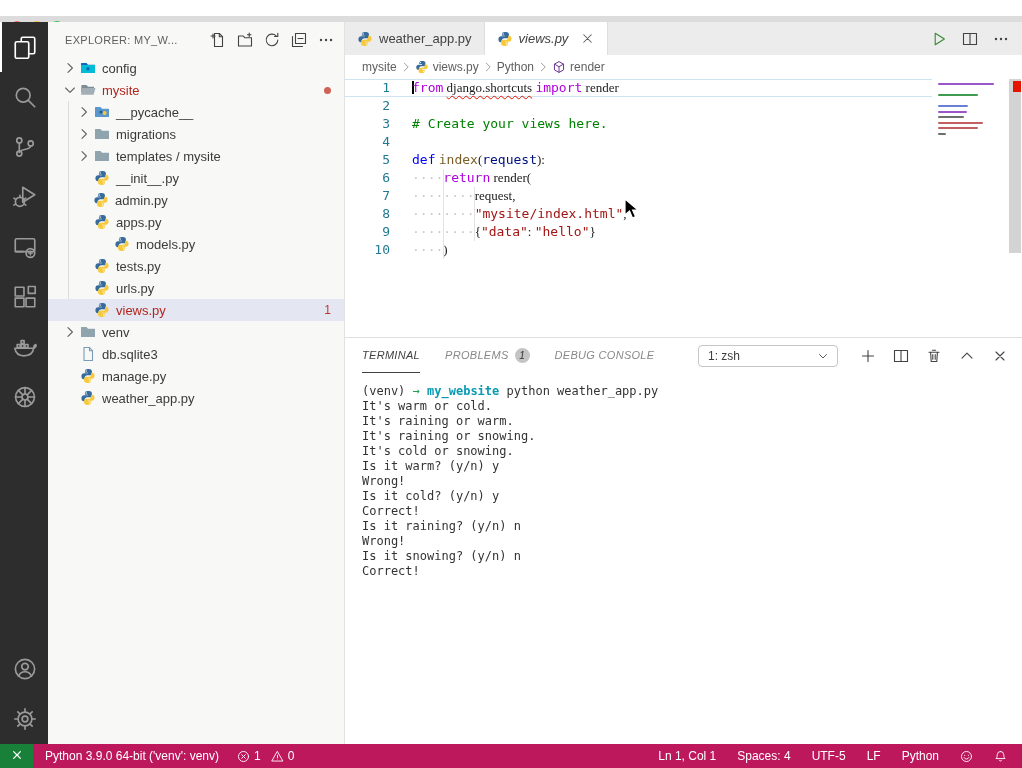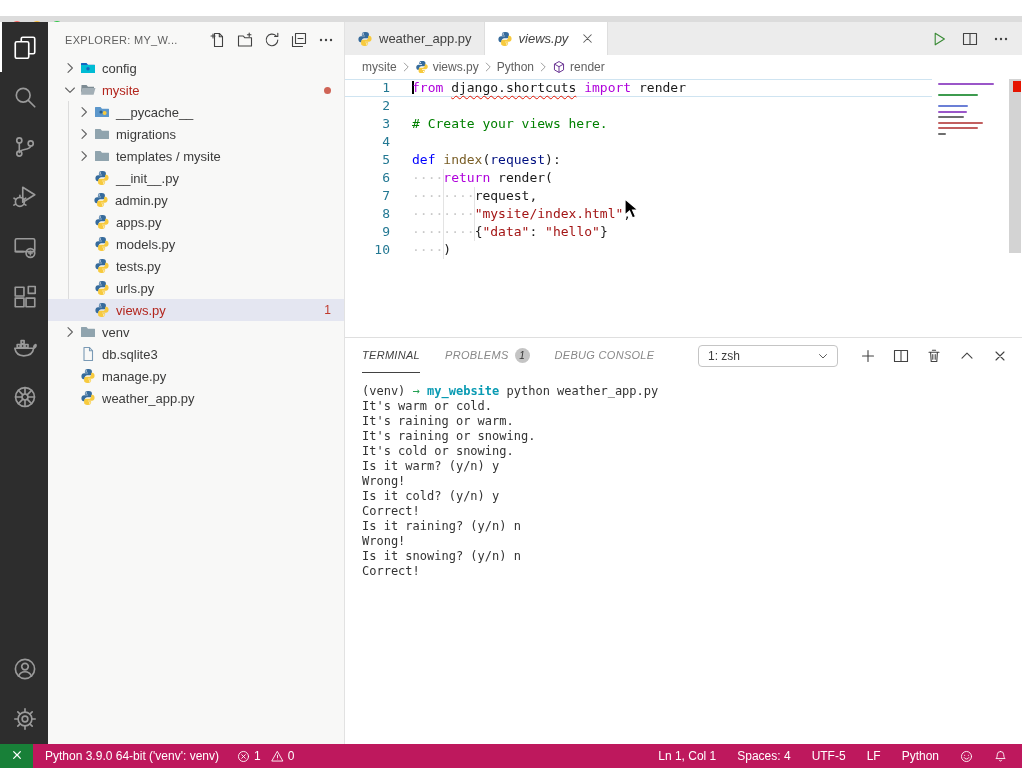--- a/index.html
+++ b/index.html
@@ -68,21 +68,21 @@
   .csep { width:14px; height:14px; margin:0 2px; color:#9a9a9a; }
   .csep svg { width:14px; height:14px; }
 
   .code-region { position:relative; height:258px; background:#fff; font-family:"DejaVu Sans Mono",monospace; }
   .code-lines { position:absolute; left:0; top:0; right:90px; }
   .code-line { display:flex; height:18px; line-height:18px; font-size:13px; white-space:pre; }
   .code-line.current { border-top:1px solid #cfe4f1; border-bottom:1px solid #cfe4f1; line-height:16px; }
   .ln { flex:0 0 45px; text-align:right; color:#237893; }
   .lt { padding-left:22px; }
   .tk-k { color:#af00db; } .tk-kb { color:#0000ff; } .tk-f { color:#795e26; }
-  .tk-s { color:#a31515; } .tk-c { color:#008000; } .tk-p { color:#1b1b1b; }
+  .tk-s { color:#a31515; } .tk-c { color:#008000; } .tk-p { color:#1b1b1b;font-family:Liberation Serif, serif; }
   .tk-pr { color:#001080; } .tk-w { color:#c9c9c9; }
   .sq { text-decoration:underline; text-decoration-style:wavy; text-decoration-color:#e51400; text-underline-offset:3px; text-decoration-thickness:1px; }
   .caret { display:inline-block; width:2px; height:13px; background:#000; vertical-align:-2px; margin-right:-2px; }
   .indent-guide { position:absolute; border-left:1px solid #e3e3e3; width:0; }
   .minimap { position:absolute; right:16px; top:4px; width:68px; }
   .mm-bar { height:2px; margin-bottom:3.5px; border-radius:1px; }
   .scrollbar { position:absolute; right:0; top:0; width:14px; height:258px; }
   .sb-slider { position:absolute; left:1px; top:0; width:12px; height:174px; background:rgba(110,110,110,.30); }
   .err-mark { position:absolute; right:1px; top:2px; width:8px; height:11px; background:#e51400; }
 
@@ -355,21 +355,21 @@
         <div class="trow" style="padding-left: 28px;">
           <span class="twisty"></span>
           <span class="ficon"><svg viewBox="0 0 16 16">
               <path fill="#366b9c" d="M7.9 1.1c-1.8 0-3 .7-3 2.1v1.5h3.1v.6H4c-1.4 0-2.6 1.1-2.6 2.9 0 1.9 1 3 2.4 3h1V9.6c0-1.3 1.1-2.4 2.4-2.4h2.9c1 0 1.8-.8 1.8-1.8V3.2c0-1.4-1.4-2.1-3-2.1z"></path>
               <circle fill="#fff" cx="6.1" cy="2.9" r=".75"></circle>
               <path fill="#f7ca3e" d="M8.1 14.9c1.8 0 3-.7 3-2.1v-1.5H8v-.6h4c1.4 0 2.6-1.1 2.6-2.9 0-1.9-1-3-2.4-3h-1v1.6c0 1.3-1.1 2.4-2.4 2.4H5.9c-1 0-1.8.8-1.8 1.8v2.2c0 1.4 1.4 2.1 3 2.1z"></path>
               <circle fill="#fff" cx="9.9" cy="13.1" r=".75"></circle>
             </svg></span>
           <span class="flabel">apps.py</span>
         </div>
-        <div class="trow" style="padding-left: 28px;">
+        <div class="trow" style="padding-left: 28px; margin-left: 20px;">
           <span class="twisty"></span>
           <span class="ficon"><svg viewBox="0 0 16 16">
               <path fill="#366b9c" d="M7.9 1.1c-1.8 0-3 .7-3 2.1v1.5h3.1v.6H4c-1.4 0-2.6 1.1-2.6 2.9 0 1.9 1 3 2.4 3h1V9.6c0-1.3 1.1-2.4 2.4-2.4h2.9c1 0 1.8-.8 1.8-1.8V3.2c0-1.4-1.4-2.1-3-2.1z"></path>
               <circle fill="#fff" cx="6.1" cy="2.9" r=".75"></circle>
               <path fill="#f7ca3e" d="M8.1 14.9c1.8 0 3-.7 3-2.1v-1.5H8v-.6h4c1.4 0 2.6-1.1 2.6-2.9 0-1.9-1-3-2.4-3h-1v1.6c0 1.3-1.1 2.4-2.4 2.4H5.9c-1 0-1.8.8-1.8 1.8v2.2c0 1.4 1.4 2.1 3 2.1z"></path>
               <circle fill="#fff" cx="9.9" cy="13.1" r=".75"></circle>
             </svg></span>
           <span class="flabel">models.py</span>
         </div>
         <div class="trow" style="padding-left: 28px;">

